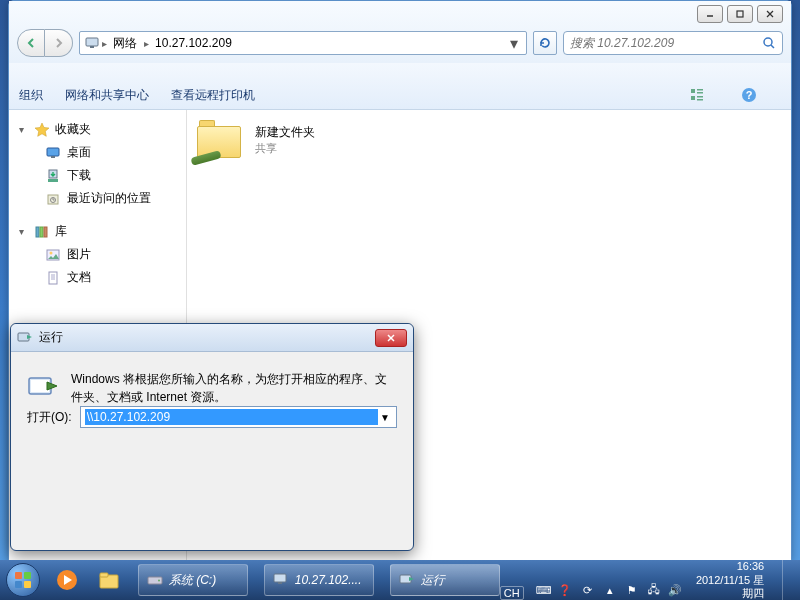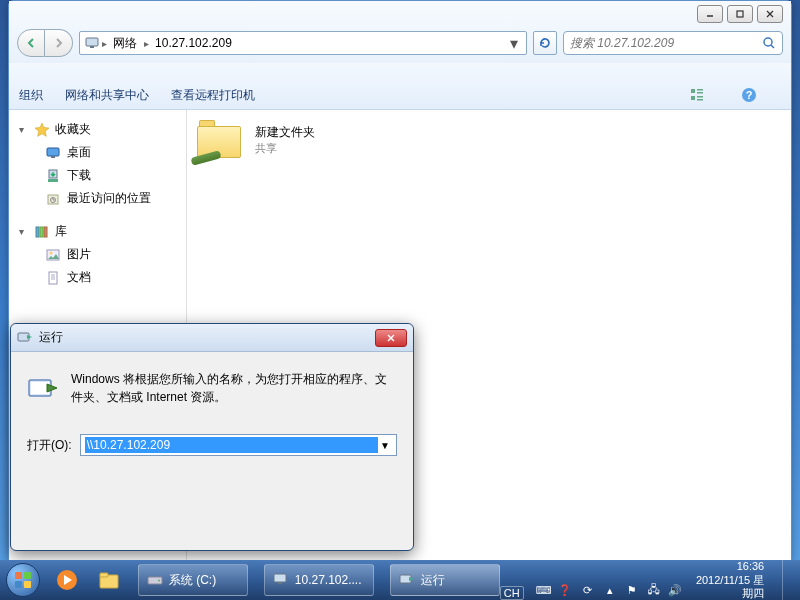--- a/index.html
+++ b/index.html
@@ -48,40 +48,40 @@
 .folder-labels { padding-top:4px; }
 .folder-labels .name { font-size:12px; color:#000; }
 .folder-labels .sub { font-size:11px; color:#888; }
 
 
 .run-dialog { position:absolute; top:323px; left:10px; width:404px; height:228px; background:#f0f0f0; border:1px solid #254a7a; border-radius:6px; box-shadow:0 4px 16px rgba(0,0,0,0.5); }
 .run-titlebar { height:28px; background:linear-gradient(#e8f0fa,#cdddf0); border-bottom:1px solid #a8bcd4; display:flex; align-items:center; padding:0 6px; border-radius:6px 6px 0 0; }
 .run-titlebar .title { font-size:12px; color:#000; flex:1; display:flex; align-items:center; gap:6px; }
 .run-close { width:32px; height:18px; background:linear-gradient(#e88,#c33); border:1px solid #a22; border-radius:3px; color:#fff; font-size:11px; display:flex;align-items:center;justify-content:center; cursor:pointer; }
 .run-body { padding:18px 16px; }
-.run-msg { display:flex; gap:12px; align-items:flex-end; margin-bottom:28px; }
+.run-msg { display:flex; gap:12px; align-items:center; margin-bottom:0; }
 .run-msg-icon { width:32px; height:32px; }
 .run-msg-text { font-size:12px; line-height:1.5; color:#000; }
 .run-input-row { display:flex; align-items:center; gap:8px; margin-bottom:24px; }
 .run-input-row label { font-size:12px; }
 .run-combo { flex:1; height:22px; border:1px solid #7a9ac0; background:#fff; display:flex; align-items:center; padding:0 4px; }
 .run-combo input { border:0; outline:0; flex:1; font-size:12px; background:#3399ff; color:#fff; padding:1px 2px; }
 .run-combo .dd { width:14px; text-align:center; font-size:10px; cursor:pointer; }
 .run-buttons { display:flex; gap:8px; justify-content:flex-end; padding:0 6px; }
 .run-buttons button { width:82px; height:24px; font-size:12px; border:1px solid #888; background:linear-gradient(#fdfdfd,#e4e4e4); border-radius:3px; cursor:pointer; }
 .run-buttons button.primary { border:1px solid #3b78c4; box-shadow:0 0 0 1px #8ec4ff inset; }
 
 
 .taskbar { position:absolute; bottom:0; left:0; width:800px; height:40px; background:linear-gradient(#4a7ab8 0%, #2f5a94 50%, #1e3d6a 100%); display:flex; align-items:center; padding:0 4px; }
 .start-orb { width:42px; height:40px; display:flex; align-items:center; justify-content:center; cursor:pointer; }
 .start-orb .orb { width:34px; height:34px; border-radius:50%; background:radial-gradient(circle at 30% 30%, #8fc8ff, #2a5a9a); border:1px solid #1a3a6a; display:flex; align-items:center; justify-content:center; }
 .start-orb svg { width:20px; height:20px; }
 .pinned { display:flex; gap:2px; margin-left:4px; }
 .pinned .pin { width:40px; height:32px; display:flex; align-items:center; justify-content:center; cursor:pointer; border-radius:2px; }
-.task-buttons { display:flex; gap:16px; margin-left:9px; }
+.task-buttons { display:flex; gap:16px; margin-left:9px;font-style:italic; }
 .task-btn { height:32px; min-width:110px; padding:0 8px; background:linear-gradient(rgba(255,255,255,0.25),rgba(255,255,255,0.05)); border:1px solid rgba(255,255,255,0.3); border-radius:3px; display:flex; align-items:center; gap:6px; font-size:12px; color:#fff; cursor:pointer; }
 .task-btn.active { background:linear-gradient(rgba(255,255,255,0.4),rgba(255,255,255,0.12)); }
 .systray { margin-left:auto; display:flex; align-items:flex-end; gap:12px; color:#fff; font-size:11px; padding-right:6px; }
 .tray-icons { display:flex; gap:6px; align-items:center; }
 .tray-icons span { cursor:pointer; width:16px; text-align:center; }
 .clock { text-align:right; line-height:1.2; font-size:11px; cursor:pointer; }
 .showdesk { width:10px; height:40px; border-left:1px solid rgba(255,255,255,0.3); margin-left:6px; cursor:pointer; }
 
 svg { display:block; }
 </style>

